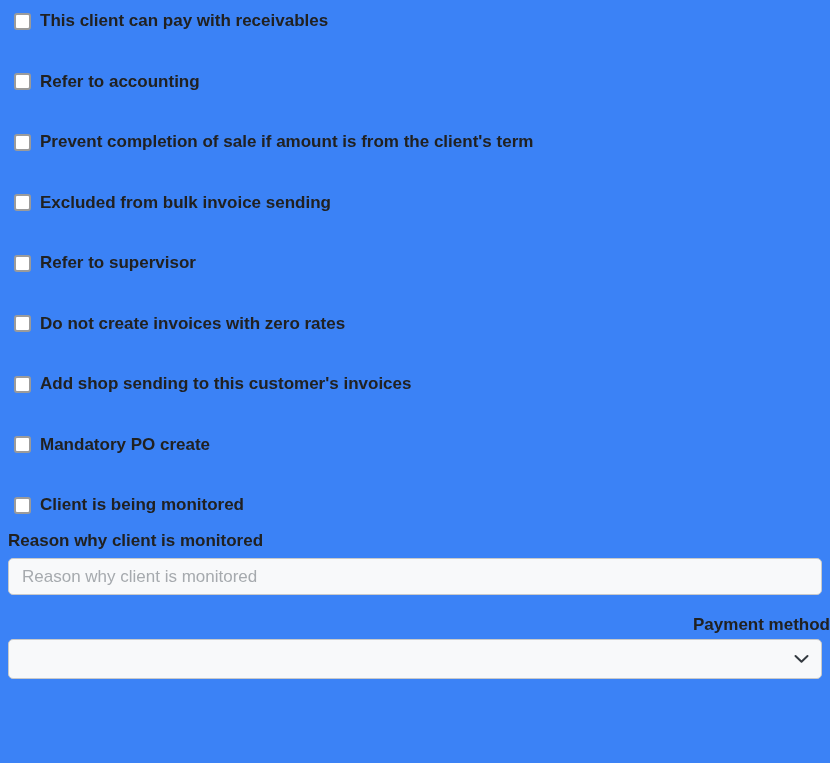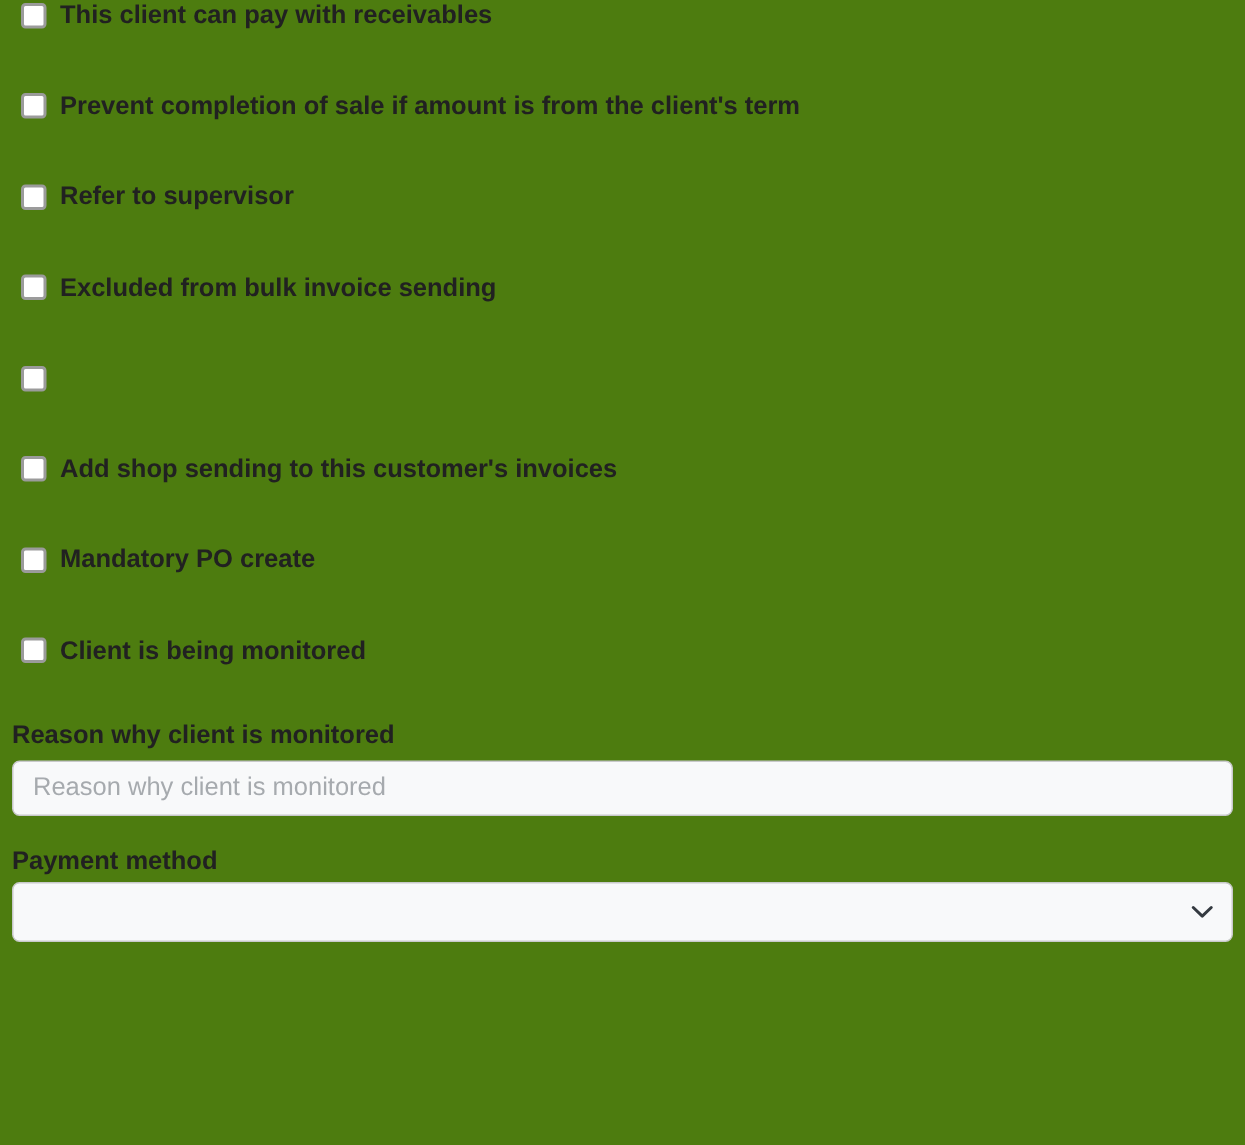--- a/index.html
+++ b/index.html
@@ -5,33 +5,34 @@
   html, body {
     margin: 0;
     padding: 0;
     background: #ffffff;
     font-family: "Liberation Sans", "DejaVu Sans", sans-serif;
   }
   .page {
     width: 830px;
     height: 763px;
     box-sizing: border-box;
-    background: #4d7c0f;
+    padding-top: 11px;
+    background: #3b82f6;
     overflow: hidden;
   }
   .checkbox-row {
     display: flex;
     align-items: center;
     height: 20px;
     padding-left: 14px;
     margin-bottom: 40.5px;
     cursor: pointer;
   }
   .checkbox-row:last-child {
-    margin-bottom: 36px;
+    margin-bottom: 16px;
   }
   .checkbox {
     flex: 0 0 auto;
     width: 17px;
     height: 17px;
     box-sizing: border-box;
     border: 2px solid #9b9b9b;
     border-radius: 3px;
     background: #ffffff;
     margin-right: 9px;
@@ -64,20 +65,21 @@
     font-size: 17px;
     color: #212121;
     outline: none;
   }
   .text-input::placeholder {
     color: #a6aaae;
     opacity: 1;
   }
   .payment-label {
     margin-top: 20px;
+    text-align: right;
   }
   .select-wrap {
     position: relative;
     margin: 5px 8px 0 8px;
   }
   .select-control {
     display: block;
     box-sizing: border-box;
     width: 100%;
     height: 40px;
@@ -107,32 +109,37 @@
 
 <div class="page">
 
   <div>
     <label class="checkbox-row">
       <span class="checkbox"></span>
       <span class="cb-label">This client can pay with receivables</span>
     </label>
     <label class="checkbox-row">
       <span class="checkbox"></span>
+      <span class="cb-label">Refer to accounting</span>
+    </label>
+    <label class="checkbox-row">
+      <span class="checkbox"></span>
       <span class="cb-label">Prevent completion of sale if amount is from the client's term</span>
+    </label>
+    <label class="checkbox-row">
+      <span class="checkbox"></span>
+      <span class="cb-label">Excluded from bulk invoice sending</span>
     </label>
     <label class="checkbox-row">
       <span class="checkbox"></span>
       <span class="cb-label">Refer to supervisor</span>
     </label>
     <label class="checkbox-row">
       <span class="checkbox"></span>
-      <span class="cb-label">Excluded from bulk invoice sending</span>
-    </label>
-    <label class="checkbox-row">
-      <span class="checkbox"></span>
+      <span class="cb-label">Do not create invoices with zero rates</span>
     </label>
     <label class="checkbox-row">
       <span class="checkbox"></span>
       <span class="cb-label">Add shop sending to this customer's invoices</span>
     </label>
     <label class="checkbox-row">
       <span class="checkbox"></span>
       <span class="cb-label">Mandatory PO create</span>
     </label>
     <label class="checkbox-row">

